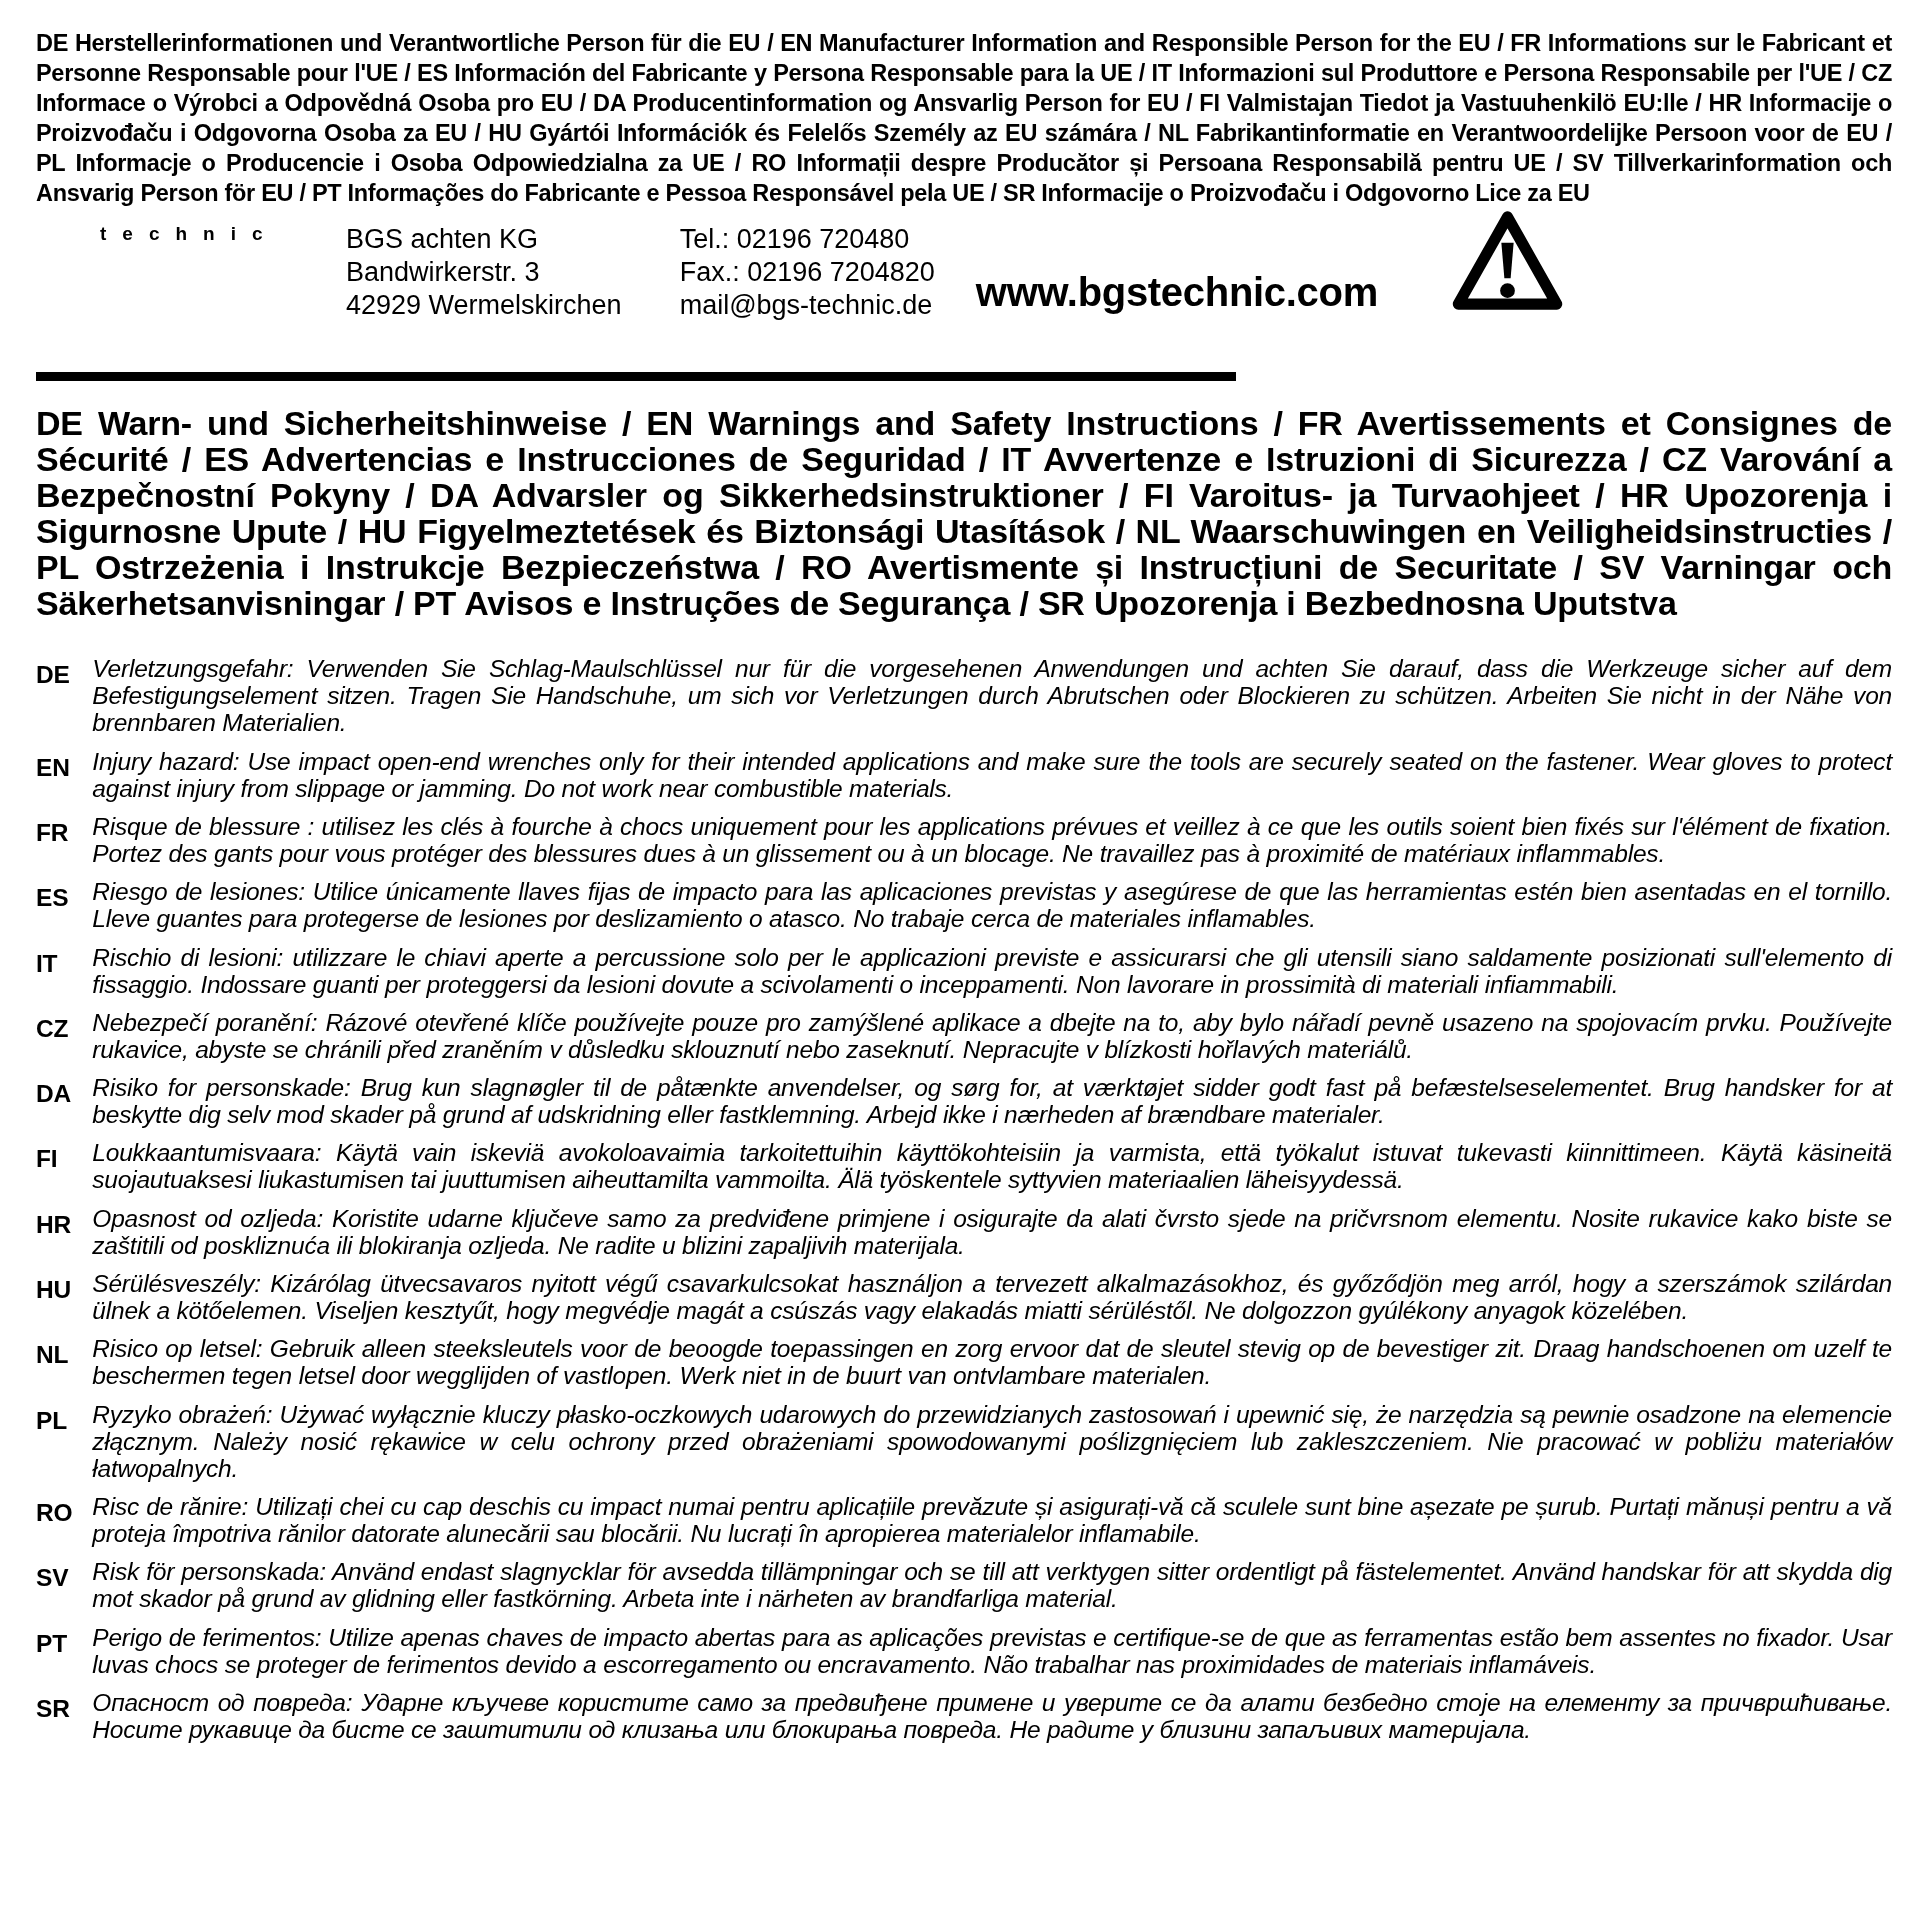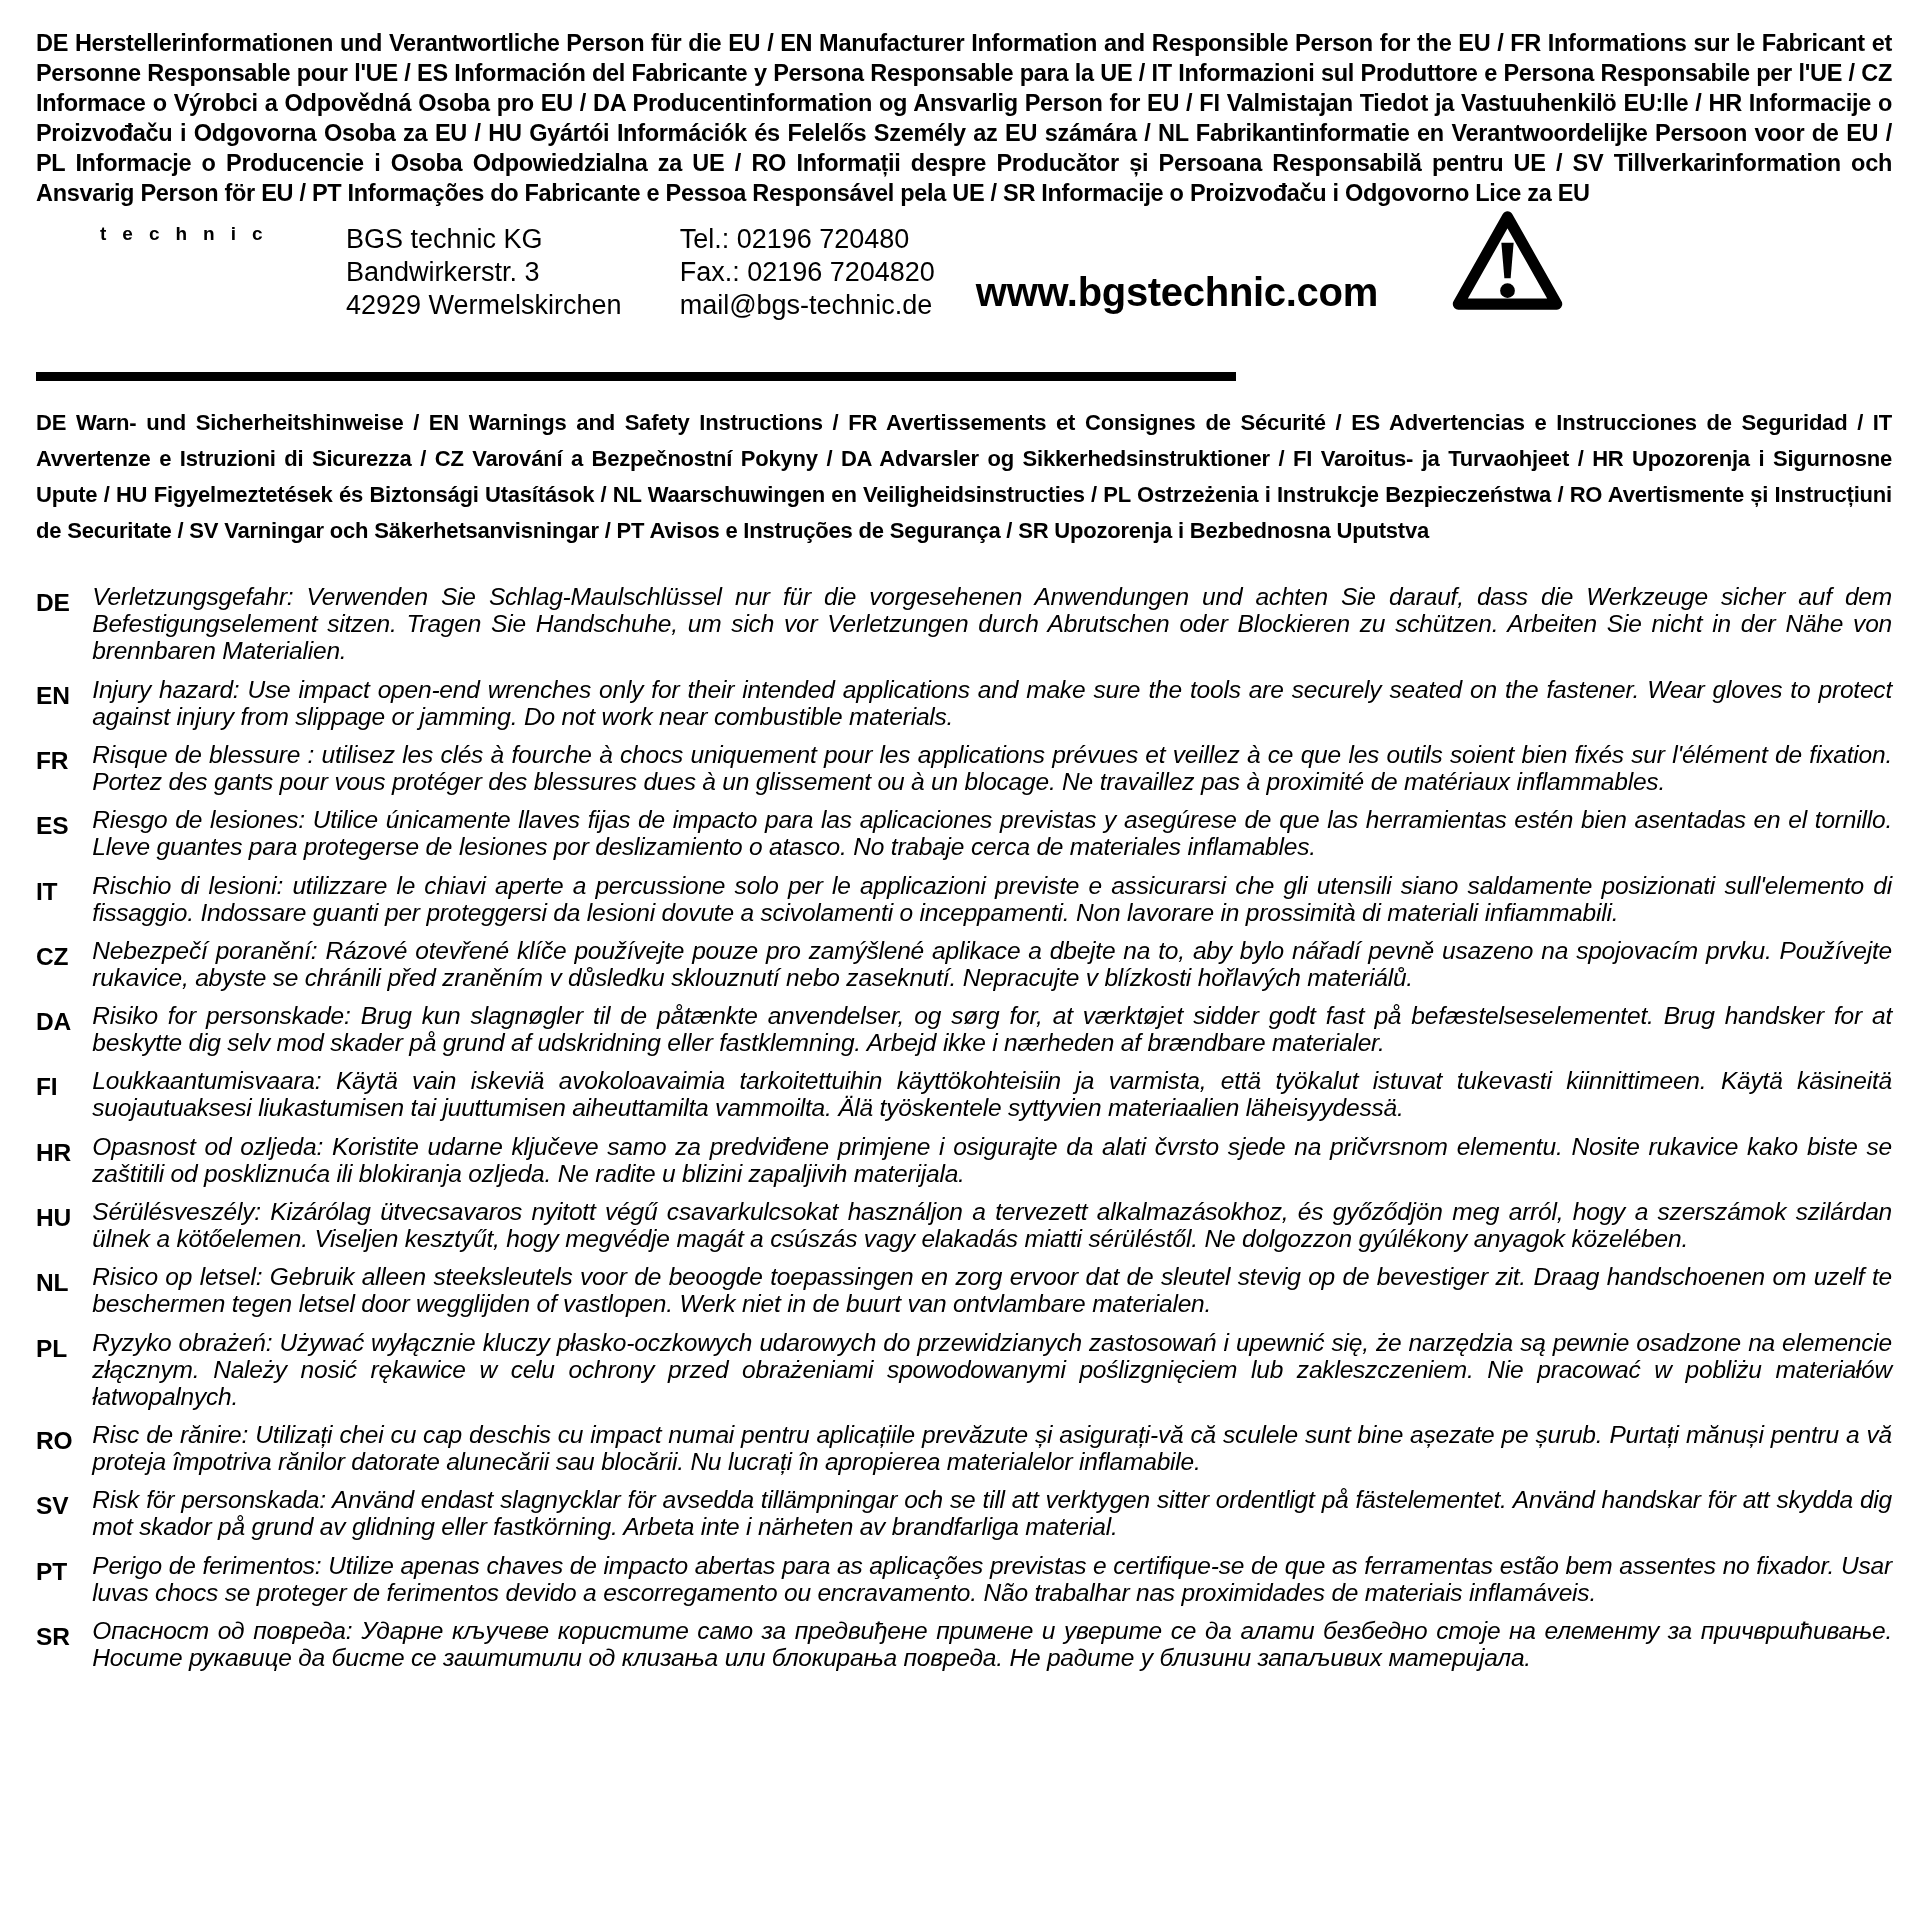--- a/index.html
+++ b/index.html
@@ -59,21 +59,21 @@
   .warning-triangle { margin-left: 73px; width: 113px; margin-top: -13px; flex: 0 0 auto; }
   .warning-triangle svg { display: block; width: 113px; height: 105px; }
   .divider {
     height: 9.4px;
     background: #000;
     width: 1200px;
     margin-top: 7.5px;
   }
   .warn-langs {
     font-weight: bold;
-    font-size: 22px;
+    font-size: 34px;
     line-height: 36px;
     letter-spacing: -0.2px;
     text-align: justify;
     margin-top: 24.5px;
   }
   .warn-list { margin-top: 34px; }
   .warn-row {
     display: grid;
     grid-template-columns: 45px 1fr;
     column-gap: 11.3px;
@@ -92,21 +92,21 @@
 
   <p class="top-langs">DE Herstellerinformationen und Verantwortliche Person für die EU / EN Manufacturer Information and Responsible Person for the EU / FR Informations sur le Fabricant et Personne Responsable pour l'UE / ES Información del Fabricante y Persona Responsable para la UE / IT Informazioni sul Produttore e Persona Responsabile per l'UE / CZ Informace o Výrobci a Odpovědná Osoba pro EU / DA Producentinformation og Ansvarlig Person for EU / FI Valmistajan Tiedot ja Vastuuhenkilö EU:lle / HR Informacije o Proizvođaču i Odgovorna Osoba za EU / HU Gyártói Információk és Felelős Személy az EU számára / NL Fabrikantinformatie en Verantwoordelijke Persoon voor de EU / PL Informacje o Producencie i Osoba Odpowiedzialna za UE / RO Informații despre Producător și Persoana Responsabilă pentru UE / SV Tillverkarinformation och Ansvarig Person för EU / PT Informações do Fabricante e Pessoa Responsável pela UE / SR Informacije o Proizvođaču i Odgovorno Lice za EU</p>
 
   <div class="brand-row">
 
     <div class="logo">
       <div class="logo-sub">technic</div>
     </div>
 
     <div class="addr">
-      <div>BGS technic KG</div>
+      <div>BGS achten KG</div>
       <div>Bandwirkerstr. 3</div>
       <div>42929 Wermelskirchen</div>
     </div>
 
     <div class="contact">
       <div>Tel.: 02196 720480</div>
       <div>Fax.: 02196 7204820</div>
       <div>mail@bgs-technic.de</div>
     </div>
 

